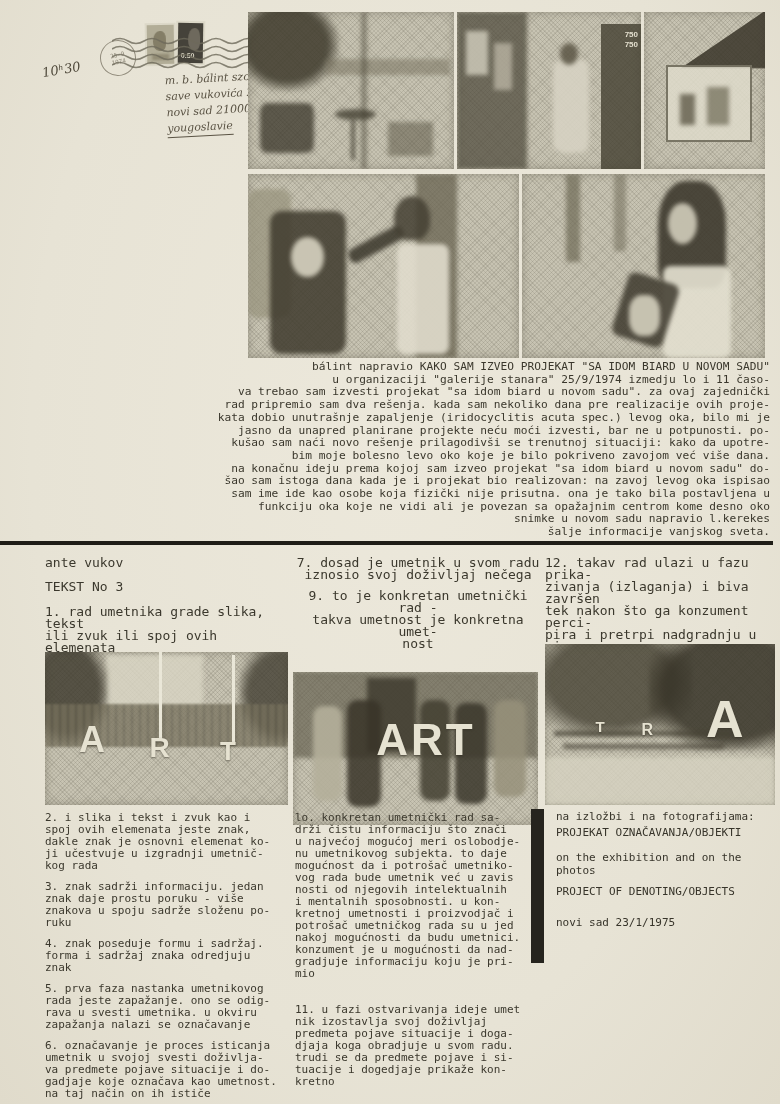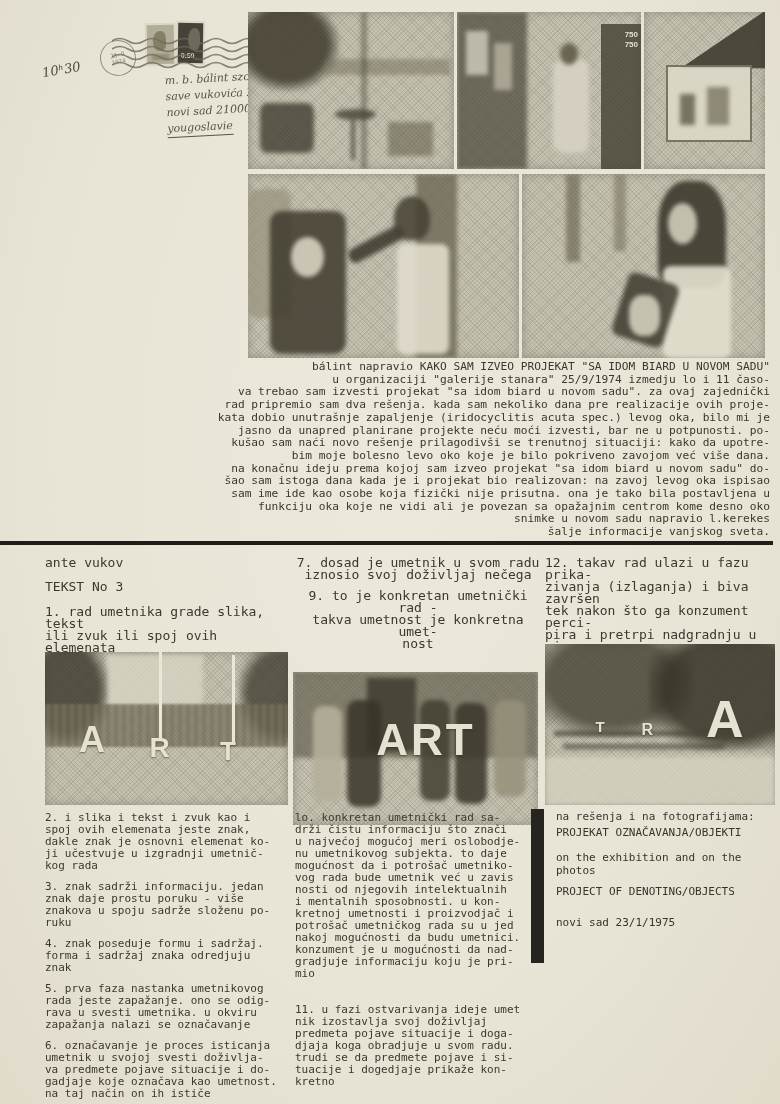--- a/index.html
+++ b/index.html
@@ -250,21 +250,21 @@
     <div class="shape" style="left:45%;top:-10%;width:72%;height:76%;background:radial-gradient(ellipse, rgba(56,52,40,.85) 0 58%, transparent 80%);"></div>
     <div class="shape" style="left:4%;top:54%;width:78%;height:3%;background:rgba(70,66,52,.8);"></div>
     <div class="shape" style="left:8%;top:62%;width:70%;height:3%;background:rgba(70,66,52,.7);"></div>
     <div class="shape" style="left:0;top:70%;width:100%;height:30%;background:rgba(214,210,192,.8);"></div>
     <span class="art-letter" style="left:22%;top:46%;font-size:15px;">T</span>
     <span class="art-letter" style="left:42%;top:48%;font-size:16px;">R</span>
     <span class="art-letter" style="left:70%;top:28%;font-size:52px;">A</span>
   </div>
   <div class="black-bar"></div>
   <div class="caption">
-    <div>na rešenja i na fotografijama:</div>
+    <div>na izložbi i na fotografijama:</div>
     <div class="sr-title">PROJEKAT OZNAČAVANJA/OBJEKTI</div>
     <div class="en-label">on the exhibition and on the
 photos</div>
     <div class="en-title">PROJECT OF DENOTING/OBJECTS</div>
     <div class="date">novi sad 23/1/1975</div>
   </div>
 
 </div>
 
 </body></html>

